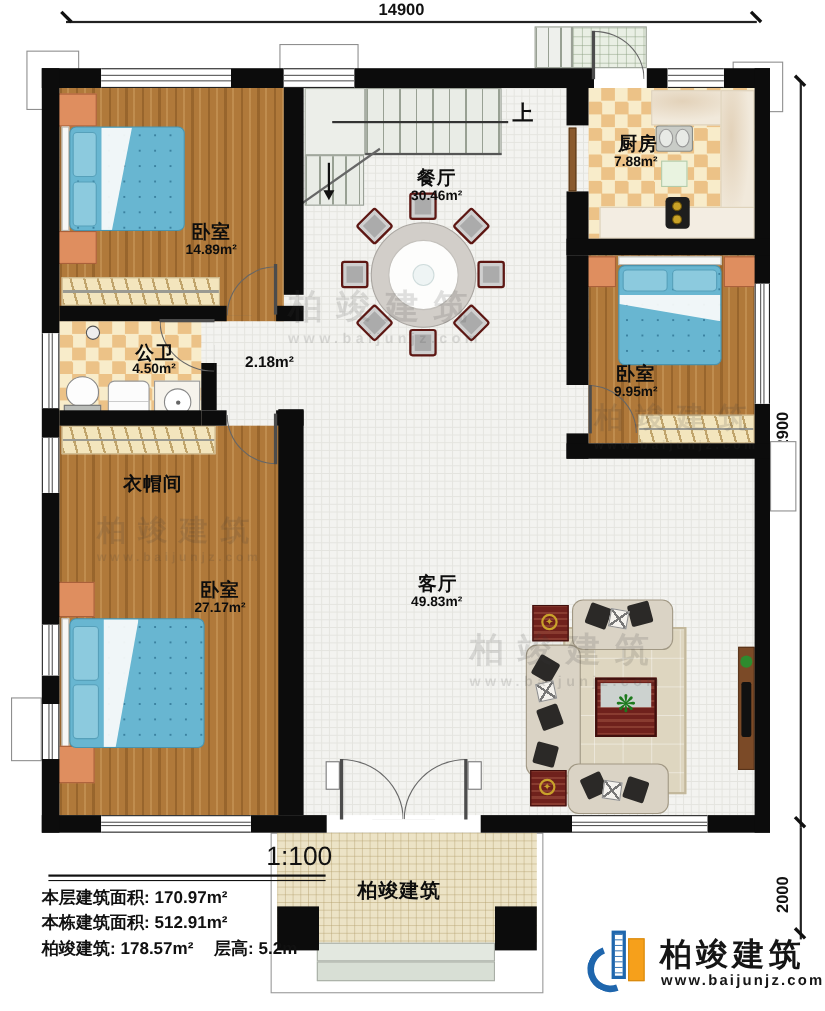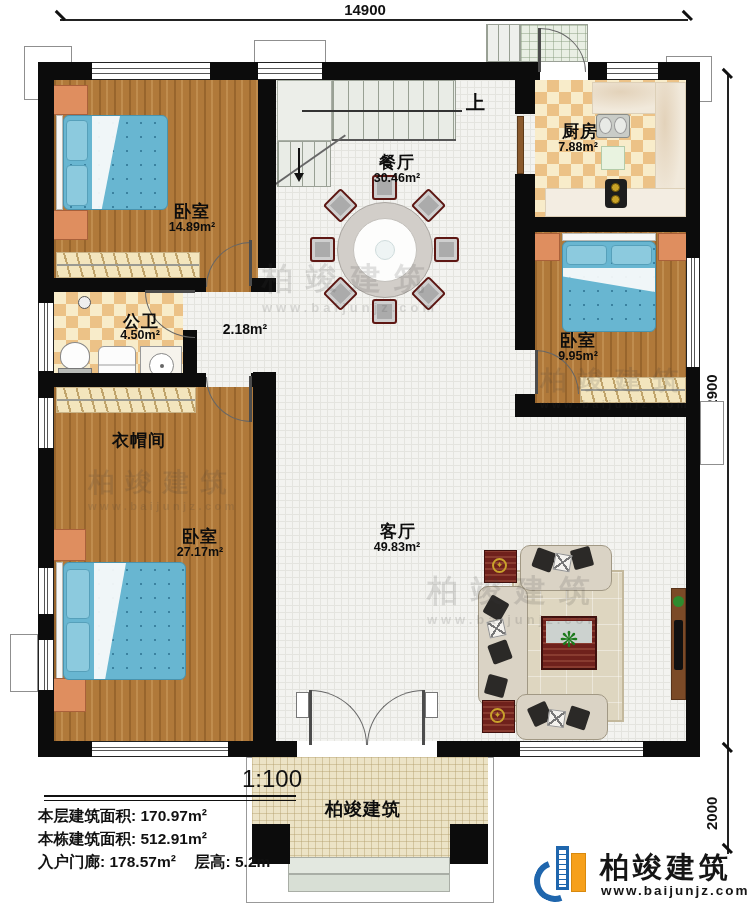--- a/index.html
+++ b/index.html
@@ -328,21 +328,21 @@
   <div class="tb-rule" style="left:44px;top:795px;width:252px;"></div>
   <div class="tb-line" style="left:38px;top:806px;">
     <span>本层建筑面积:</span>
     <span>170.97m²</span>
   </div>
   <div class="tb-line" style="left:38px;top:829px;">
     <span>本栋建筑面积:</span>
     <span>512.91m²</span>
   </div>
   <div class="tb-line" style="left:38px;top:852px;">
-    <span>入户门廊:</span>
+    <span>柏竣建筑:</span>
     <span>178.57m²</span>
     <span style="display:inline-block;width:10px;"></span>
     <span>层高:</span>
     <span>5.2m</span>
   </div>
 
   <div class="abs" style="left:534px;top:860px;width:42px;height:42px;border:6px solid transparent;border-bottom-color:#1f66ad;border-left-color:#1f66ad;border-radius:50%;transform:rotate(25deg);z-index:50;"></div>
   <div class="abs" style="left:556px;top:846px;width:13px;height:44px;background:#fff;border:3px solid #1f66ad;z-index:51;background-image:linear-gradient(#1f66ad 1px,transparent 1px);background-size:100% 5px;"></div>
   <div class="abs" style="left:571px;top:853px;width:15px;height:39px;background:#f6a01b;border:1px solid #d8890e;z-index:52;"></div>
   <div class="logo-name" style="left:600px;top:848px;">柏竣建筑</div>

